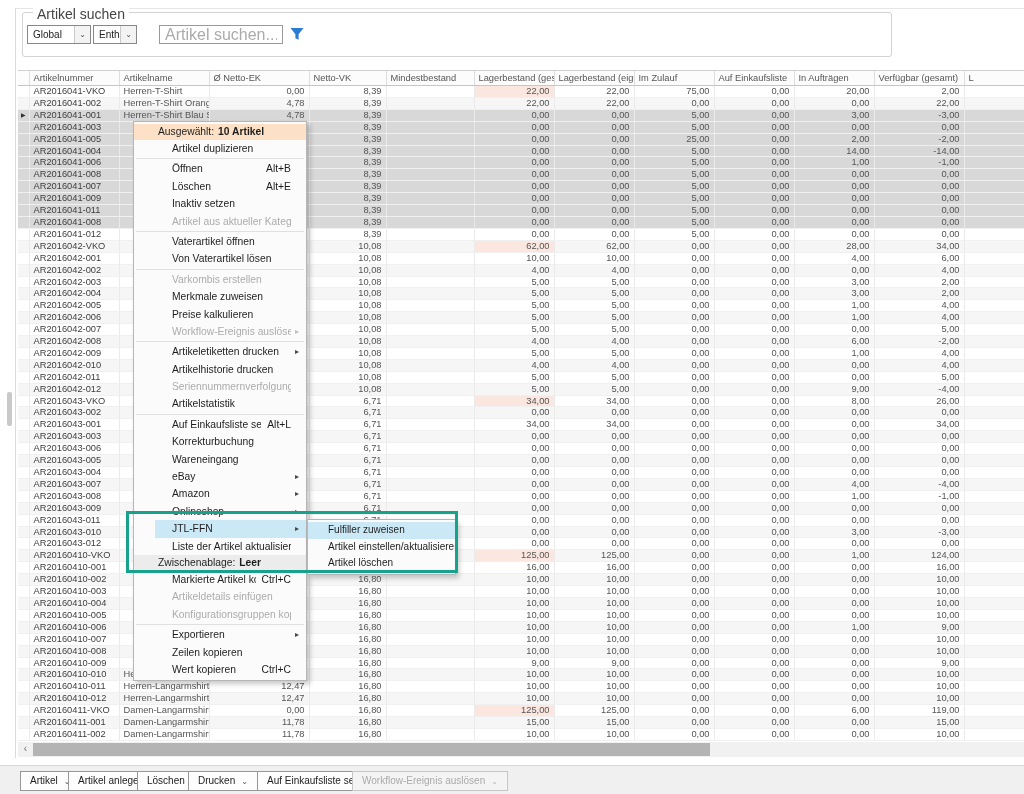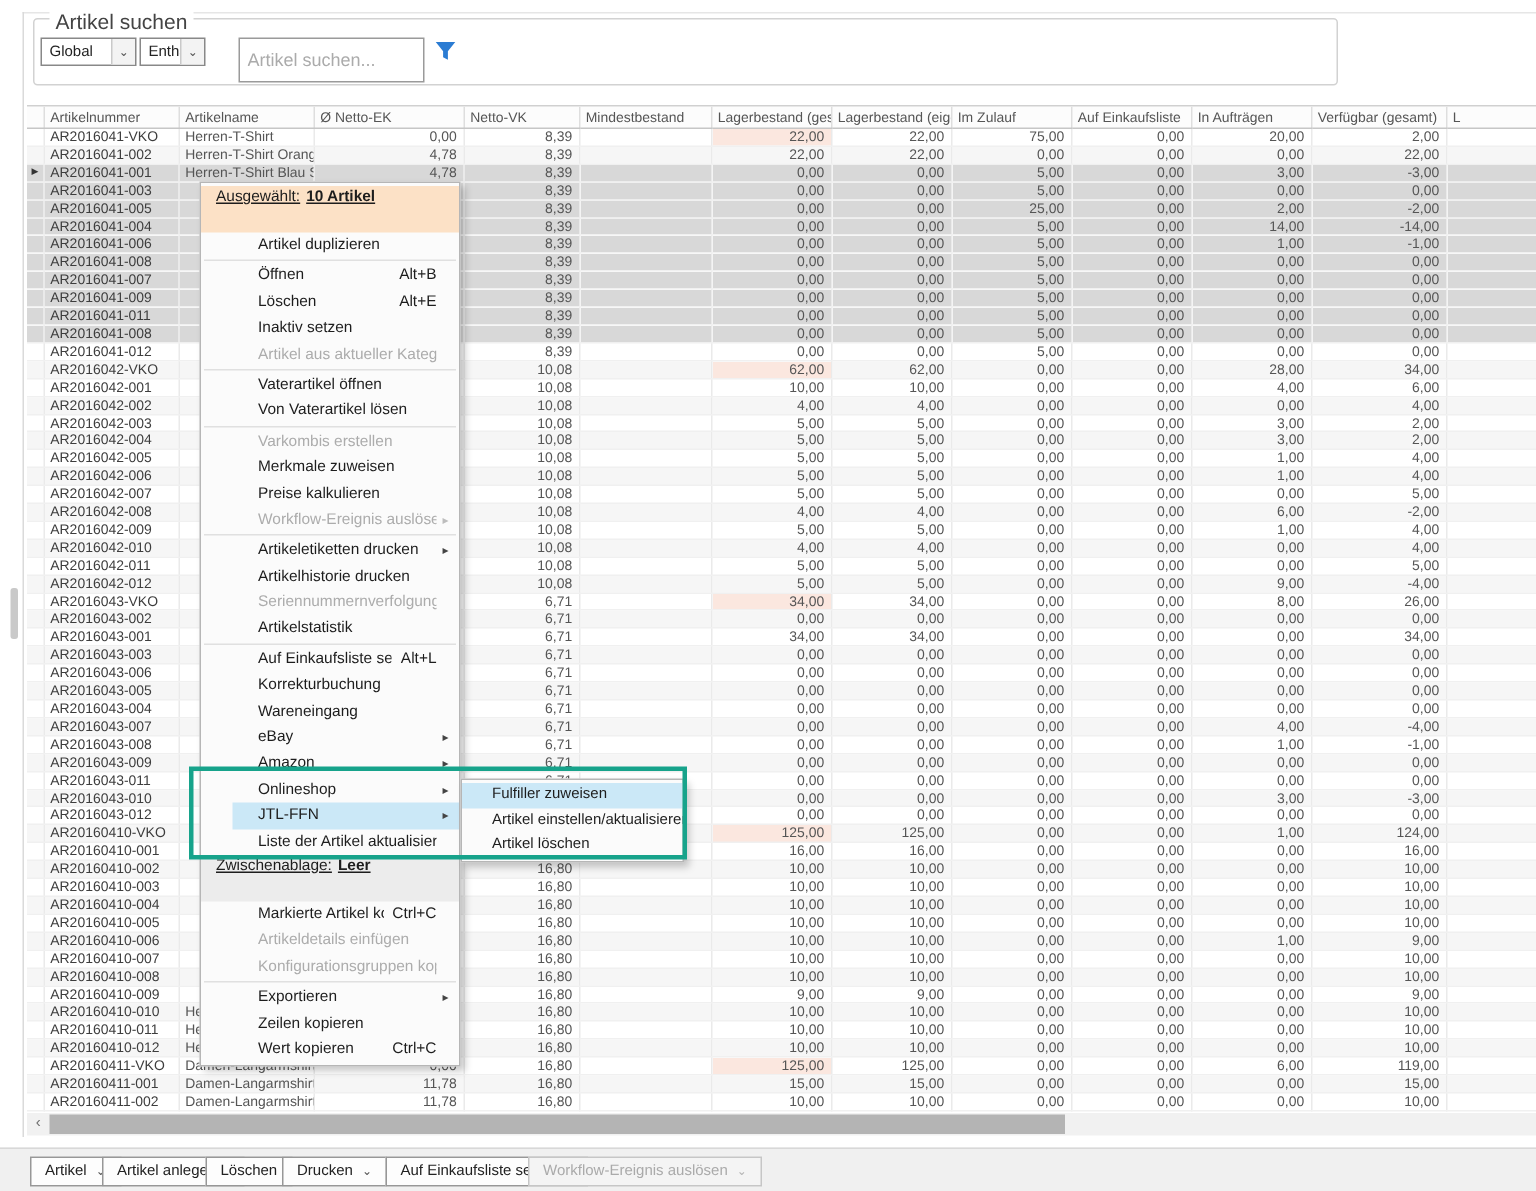--- a/index.html
+++ b/index.html
@@ -13,22 +13,22 @@
 
   
   .searchbox{position:absolute;left:22px;top:12px;width:868px;height:43px;
              border:1px solid #d2d2d2;border-radius:3px;}
   .searchbox .legend{position:absolute;left:10px;top:-7px;background:#fff;padding:0 4px;
              font-size:14px;color:#444;}
   .combo{position:absolute;top:12px;height:19px;background:#fff;border:1px solid #888;
          font-size:10px;color:#222;line-height:18px;padding-left:5px;box-sizing:border-box;}
   .combo .cb-arrow{position:absolute;right:0;top:0;width:15px;height:100%;background:#f3f3f3;
          border-left:1px solid #c9c9c9;text-align:center;color:#555;font-size:8px;line-height:18px;}
-  .sinput{position:absolute;top:12px;height:30px;border:1px solid #9a9a9a;box-sizing:border-box;
-          font-size:12px;padding:0 5px;font-family:"Liberation Sans",sans-serif;color:#222;}
+  .sinput{position:absolute;top:12px;height:19px;border:1px solid #9a9a9a;box-sizing:border-box;
+          font-size:16px;padding:0 5px;font-family:"Liberation Sans",sans-serif;color:#222;}
   .sinput::placeholder{color:#ababab;}
   .funnel{position:absolute;top:13px;width:16px;height:16px;}
 
   
   .grid{position:absolute;left:18px;top:70px;width:1006px;height:672px;overflow:hidden;
         border-top:1px solid #d0d0d0;}
   table{border-collapse:collapse;table-layout:fixed;width:1006px;}
   th{font-weight:normal;font-size:9.3px;color:#555;text-align:left;padding:0 4px;
      height:14px;background:#fcfcfc;border-right:1px solid #dedede;border-bottom:1px solid #c6c6c6;
      overflow:hidden;white-space:nowrap;}
@@ -54,21 +54,21 @@
         border:1px solid #b6b6b6;box-shadow:3px 3px 5px rgba(0,0,0,.22);
         padding:2px 0;font-size:10.3px;color:#1d1d1d;z-index:10;box-sizing:border-box;}
   .mi{height:17.4px;line-height:17.4px;padding:0 7px 0 17px;display:flex;align-items:center;margin-left:21px;}
   .mi .lbl{flex:1;white-space:nowrap;overflow:hidden;}
   .mi .sc{margin-left:6px;}
   .mi .ar{width:8px;text-align:right;font-size:8px;color:#444;}
   .mi.dis{color:#acacac;}
   .mi.dis .ar{color:#bdbdbd;}
   .mi.hl{background:var(--hilite);}
   .msep{height:1px;background:#e0e0e0;margin:1px 2px;}
-  .mhdr{height:31px;line-height:16px;padding:0 10px;font-size:10.3px;background:var(--mhdr);text-decoration:underline;}
+  .mhdr{height:16px;line-height:16px;padding:0 24px;font-size:10.3px;background:var(--mhdr);}
   .mhdr b{margin-left:4px;}
   .mhdr.gray{background:#ececec;}
 
   
   .submenu{position:absolute;left:307px;top:519px;width:149px;background:#fbfbfb;
            border:1px solid #b6b6b6;box-shadow:3px 3px 5px rgba(0,0,0,.22);
            padding:2px 0;font-size:10px;color:#1d1d1d;z-index:11;box-sizing:border-box;}
   .smi{height:16.5px;line-height:16.5px;padding:0 6px 0 20px;white-space:nowrap;overflow:hidden;}
   .smi.hl{background:var(--hilite);}
 

